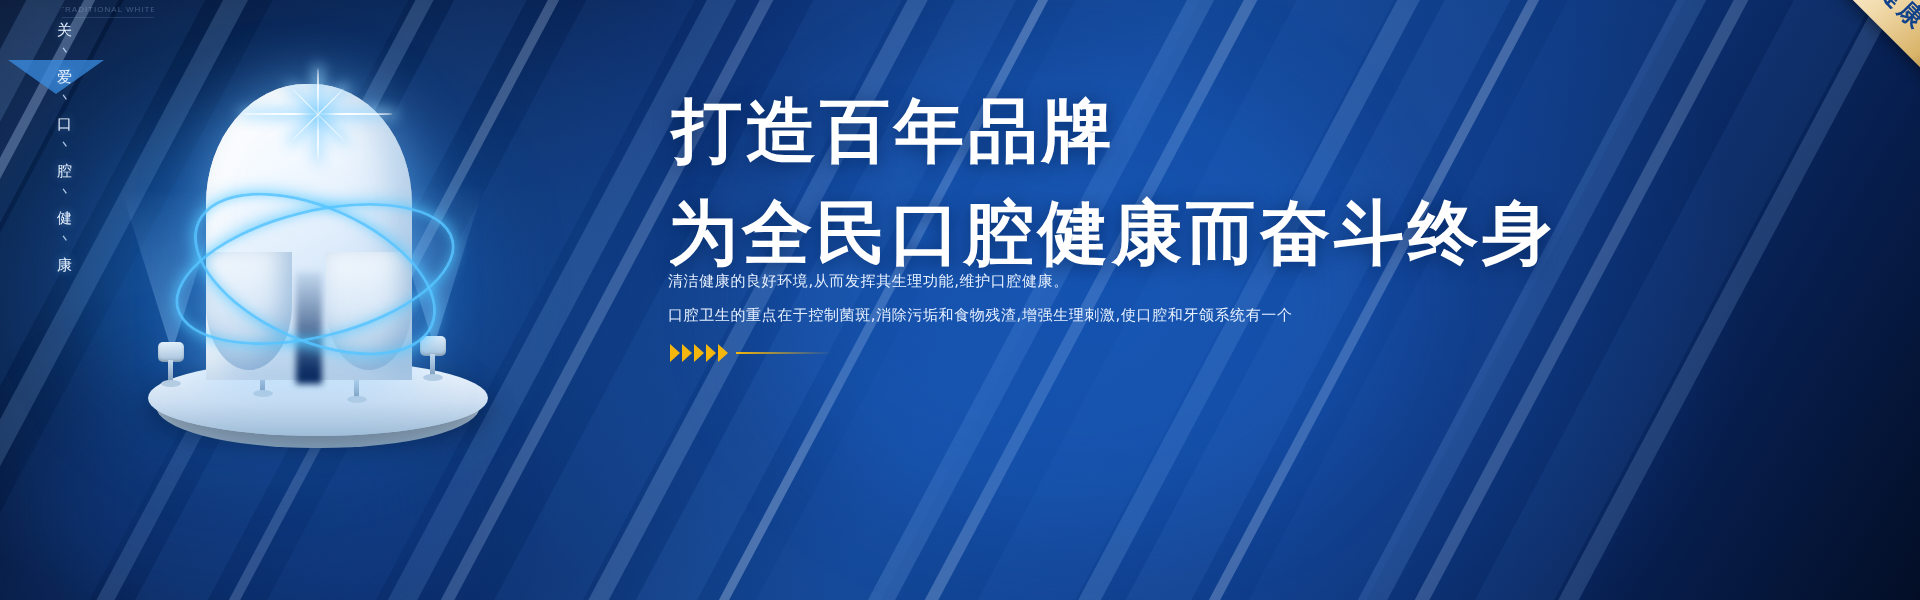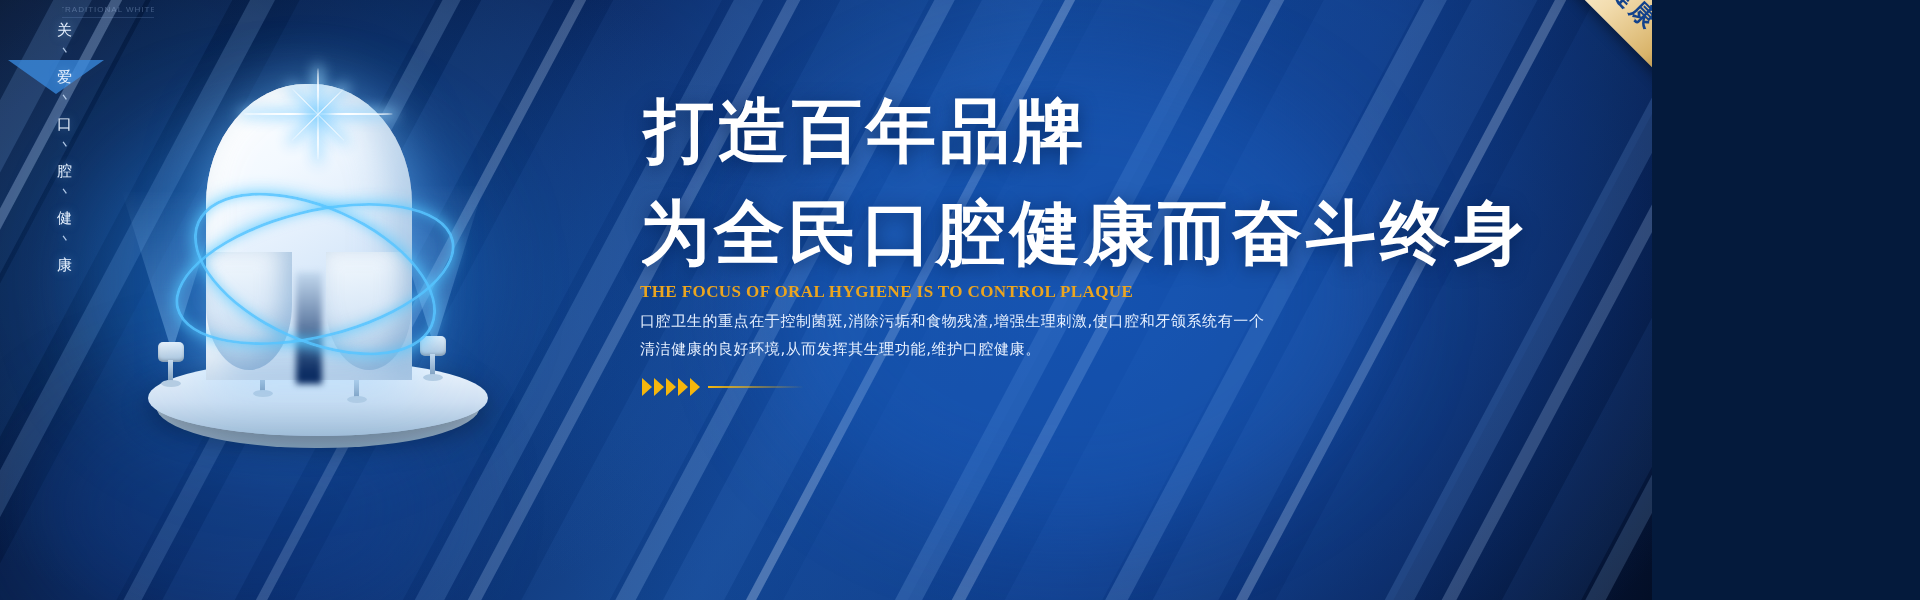--- a/index.html
+++ b/index.html
@@ -1,20 +1,20 @@
 <!DOCTYPE html>
 <html><head>
 <meta charset="utf-8">
 <style>
   * { margin:0; padding:0; box-sizing:border-box; }
   html,body { width:1920px; height:600px; overflow:hidden; background:#041a3c; }
   body { font-family:"Liberation Sans","DejaVu Sans",sans-serif; }
 
   #banner {
-    position:relative; width:1652px; height:600px; overflow:hidden;
+    position:relative; width:1920px; height:600px; overflow:hidden;
     background:
       radial-gradient(ellipse 700px 520px at 300px 270px, rgba(22,96,185,.55) 0%, rgba(8,40,100,0) 70%),
       radial-gradient(ellipse 900px 700px at 1100px 300px, rgba(19,76,170,.85) 0%, rgba(7,32,88,0) 72%),
       linear-gradient(120deg,#020d24 0%,#05173c 14%,#0a2a66 34%,#12458f 52%,#0d367c 70%,#071f50 86%,#030e26 100%);
   }
 
   
   .streaks { position:absolute; inset:-30% -10%; pointer-events:none; }
   .streak {
     position:absolute; top:-20%; height:160%;
@@ -149,21 +149,21 @@
     box-shadow:0 0 14px 4px rgba(150,215,255,.95);
   }
   .sparkle .core {
     position:absolute; left:50%; top:50%; width:18px; height:18px; border-radius:50%;
     transform:translate(-50%,-50%);
     background:radial-gradient(circle,#ffffff 0%,rgba(160,220,255,.85) 40%,rgba(90,180,255,0) 75%);
     filter:blur(1px);
   }
 
   
-  #content { position:absolute; left:640px; top:96px; width:1180px; }
+  #content { position:absolute; left:668px; top:96px; width:1180px; }
 
   .headline {
     color:#ffffff; font-weight:700;
     font-family:"DejaVu Sans","Liberation Sans",sans-serif;
     letter-spacing:4px; line-height:1.0;
     text-shadow:0 3px 18px rgba(0,30,80,.65);
   }
   #headline-1 { font-size:70px; margin-left:4px; }
   #headline-2 { font-size:70px; margin-top:32px; }
 
@@ -312,24 +312,23 @@
       <div class="bar" style="width:74px; height:1px; margin-left:-37px; transform:rotate(45deg);"></div>
       <div class="bar" style="width:74px; height:1px; margin-left:-37px; transform:rotate(-45deg);"></div>
     </div>
   </div>
 
   <div id="content">
     <div class="headline noselect" id="headline-1">打造百年品牌</div>
     <div class="headline noselect" id="headline-2">为全民口腔健康而奋斗终身</div>
 
 
-    <div id="eng-sub" class="noselect">THE FOCUS OF ORAL HYGIENE IS TO CONTROL PLAQUE</div>
-
+
+    <div class="para" style="margin-top:0">清洁健康的良好环境,从而发挥其生理功能,维护口腔健康。</div>
     <div class="para">口腔卫生的重点在于控制菌斑,消除污垢和食物残渣,增强生理刺激,使口腔和牙颌系统有一个</div>
-    <div class="para" style="margin-top:0">清洁健康的良好环境,从而发挥其生理功能,维护口腔健康。</div>
 
     <div id="chevrons">
         <div class="cv"></div>
         <div class="cv"></div>
         <div class="cv"></div>
         <div class="cv"></div>
         <div class="cv"></div>
         <div class="rule"></div>
       </div>
   </div>

